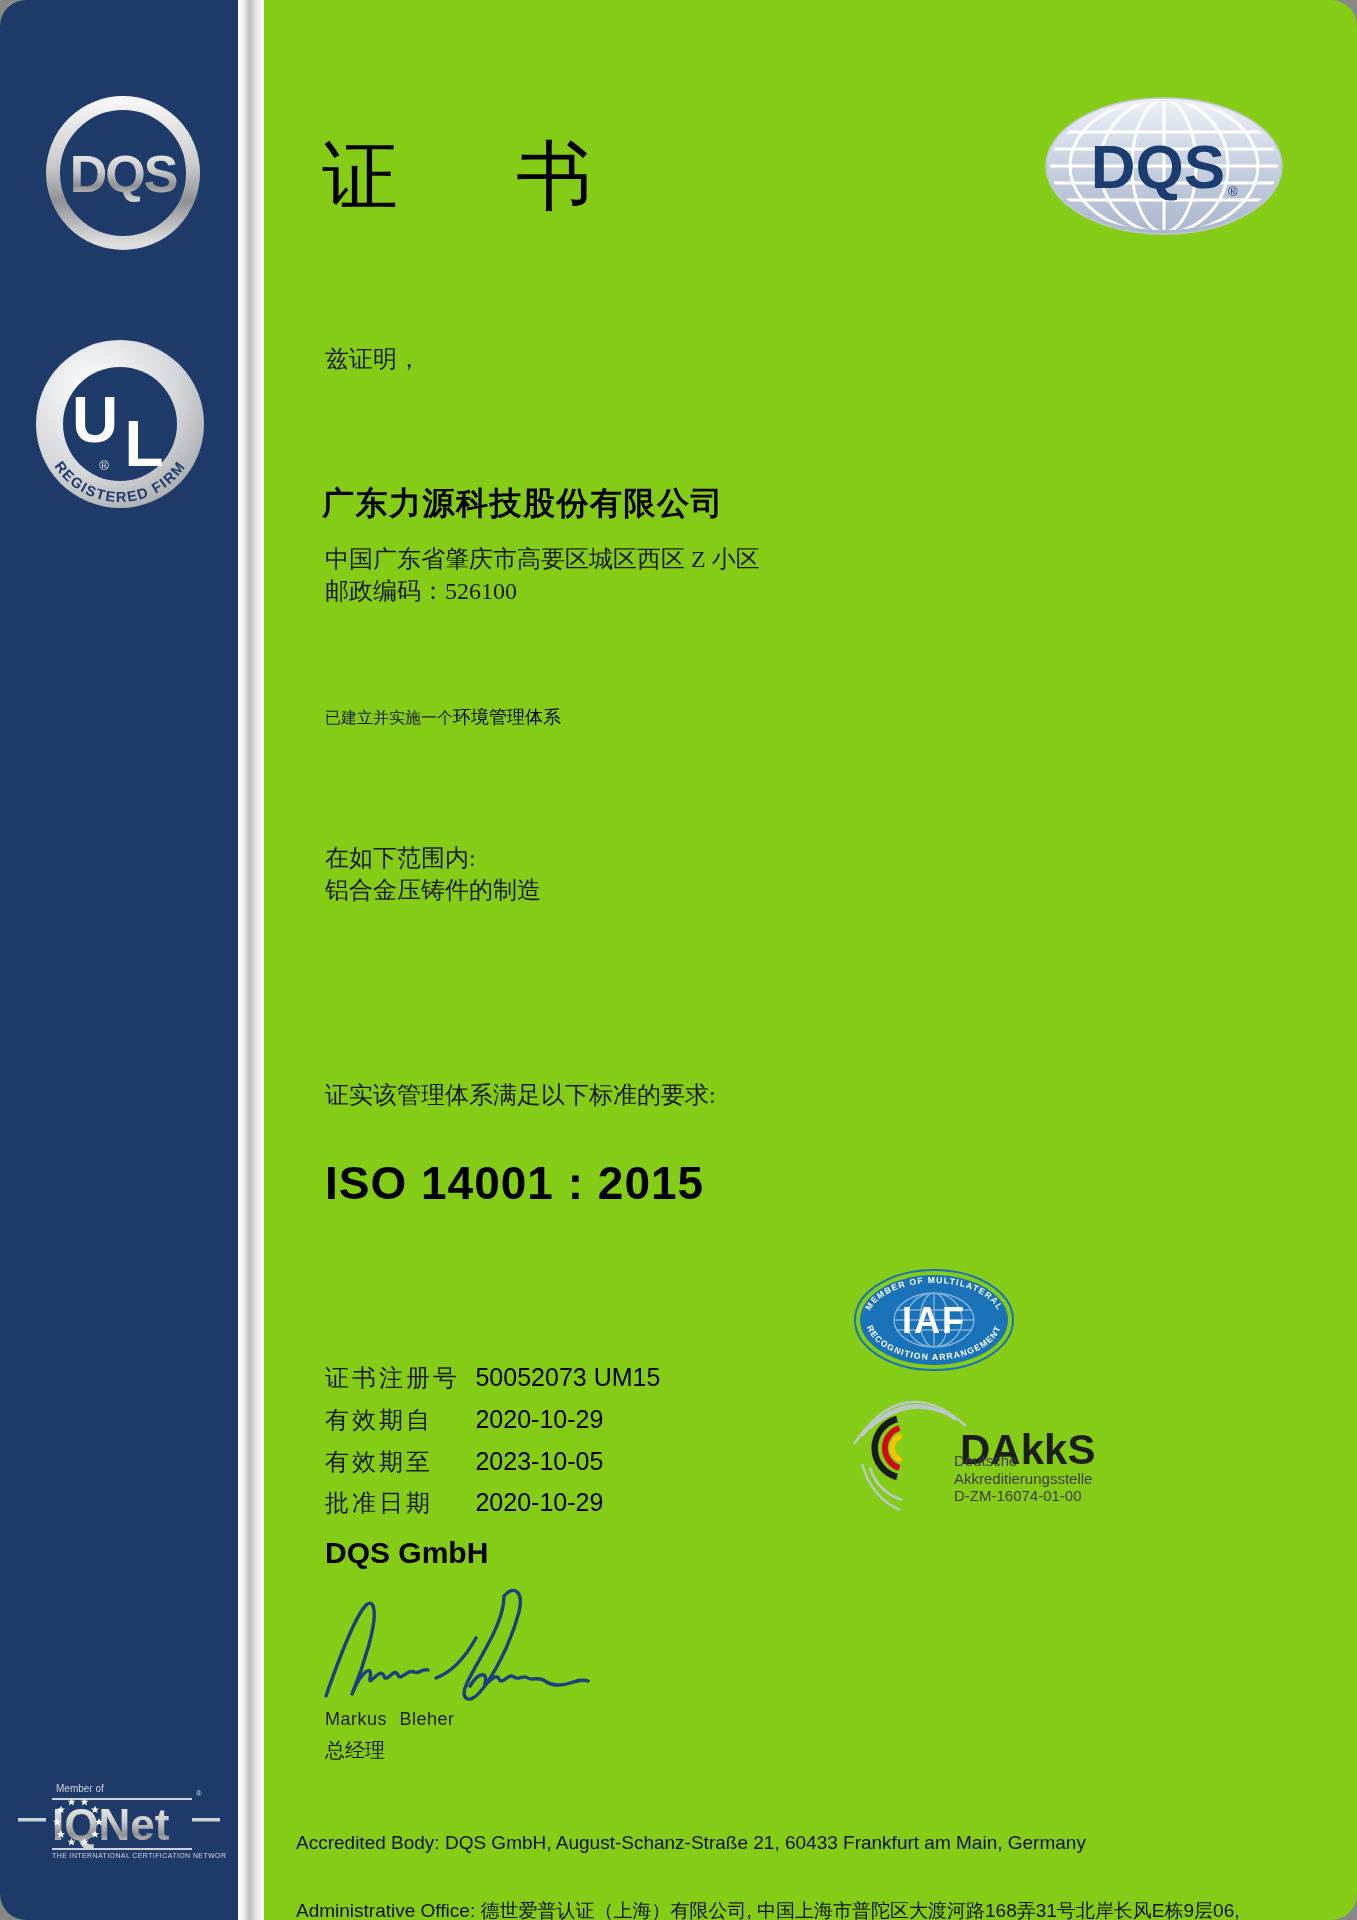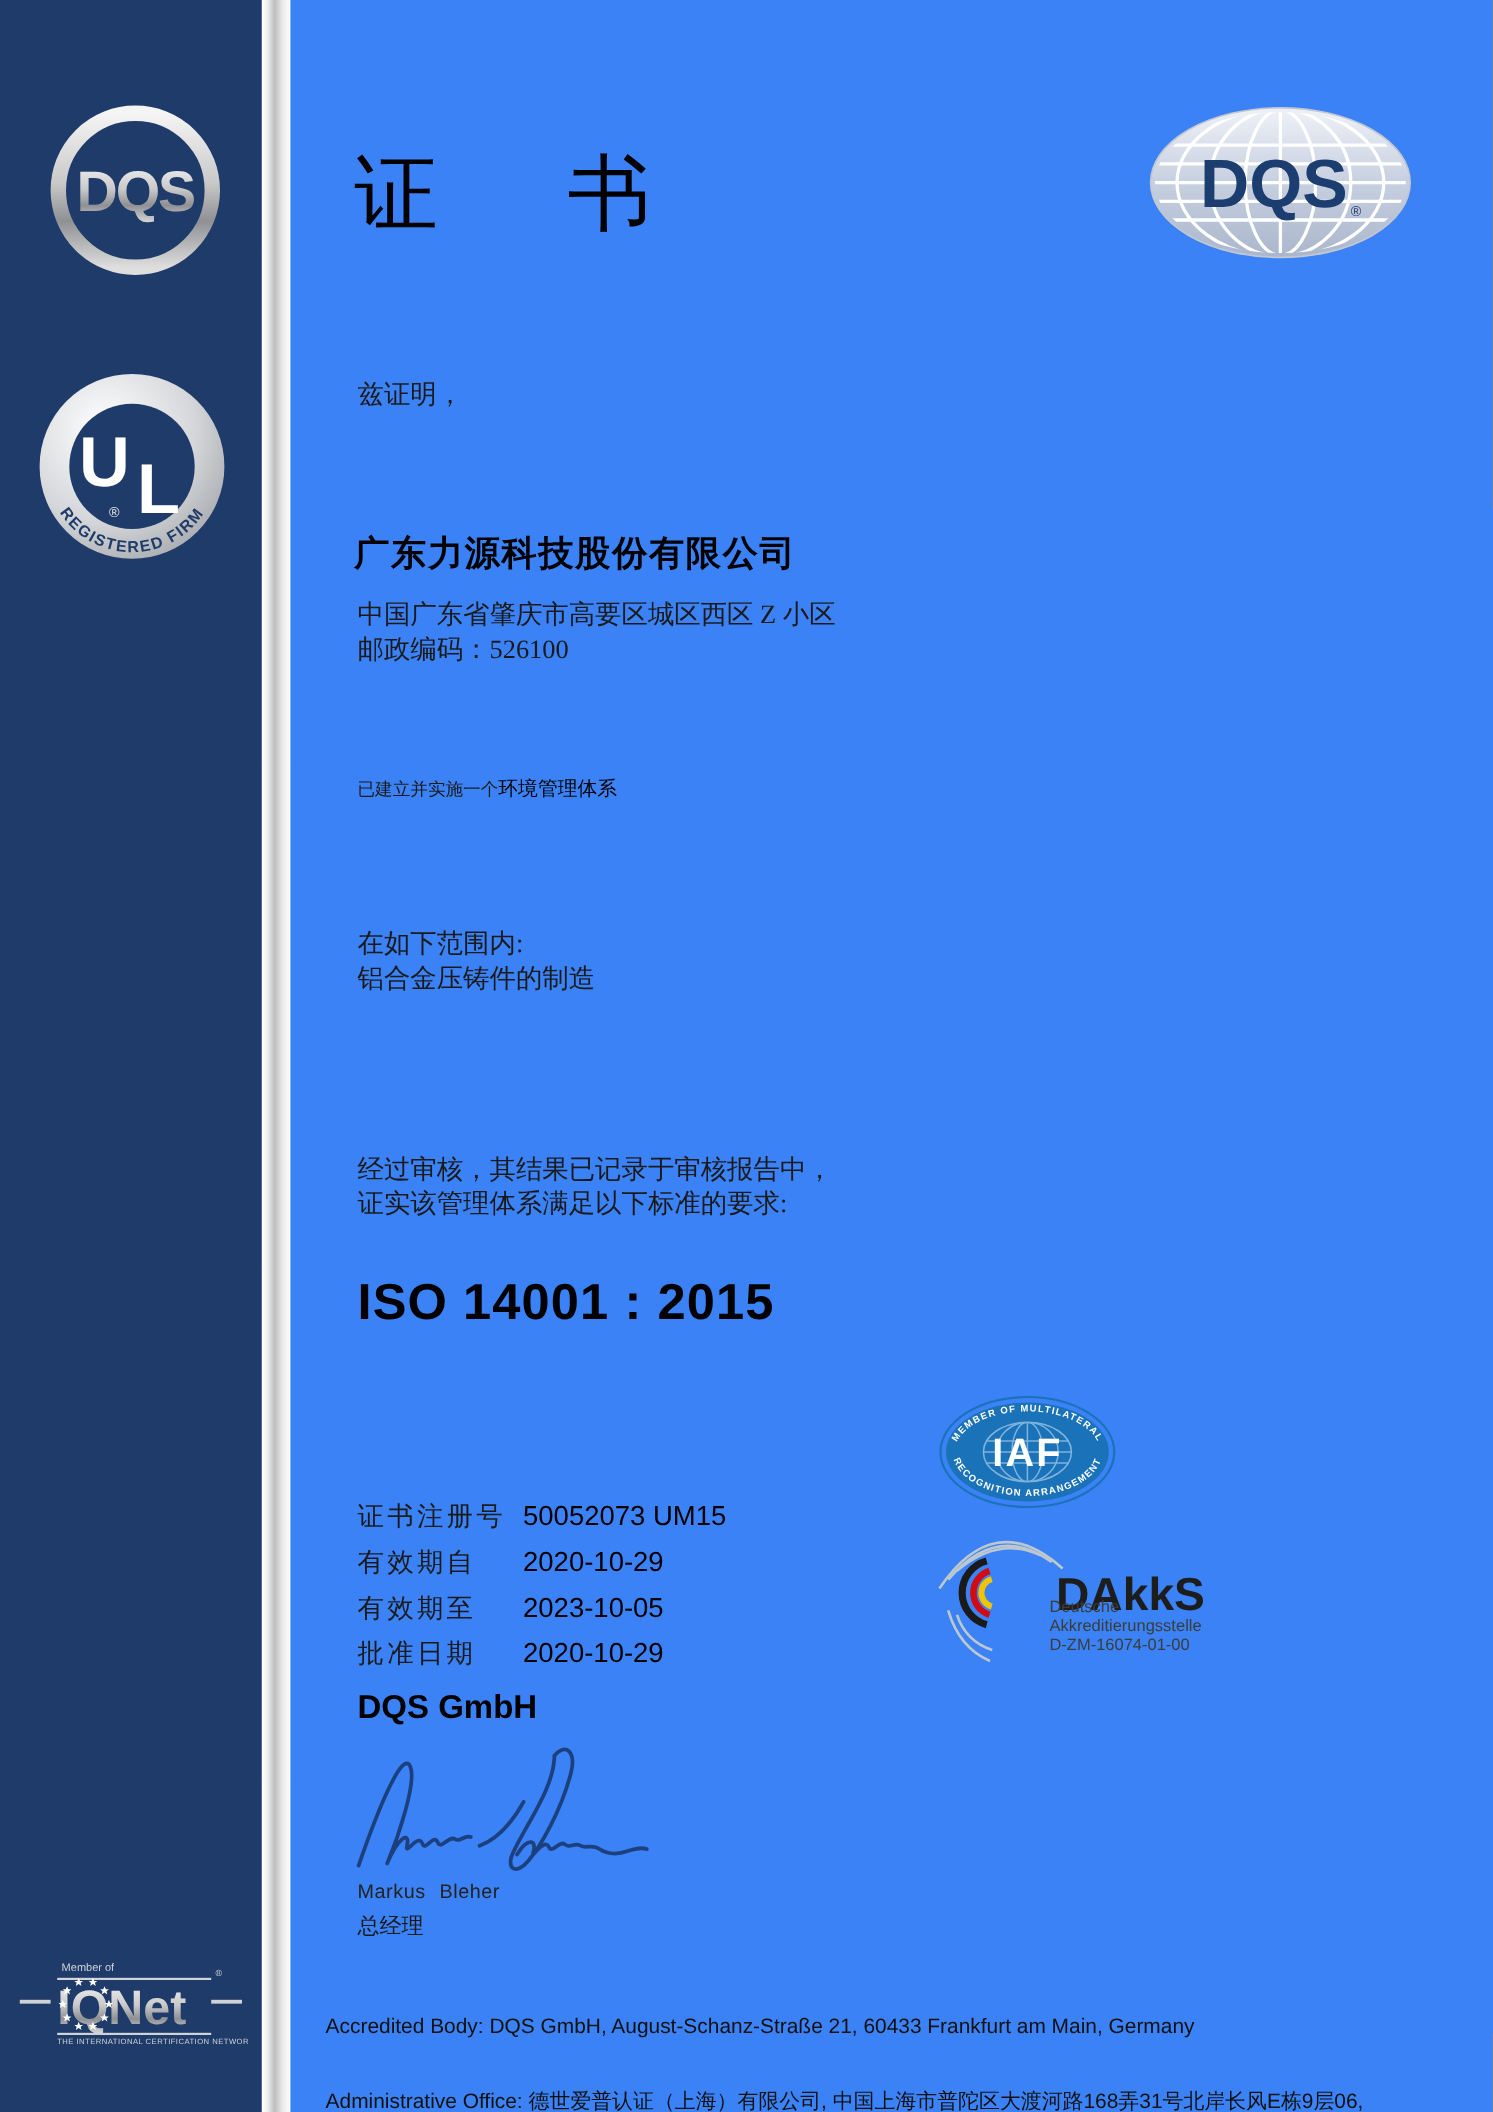--- a/index.html
+++ b/index.html
@@ -1,17 +1,17 @@
 <!DOCTYPE html>
 <html><head>
 <meta charset="utf-8">
 <style>
   html,body{margin:0;padding:0;background:#888;}
-  #page{position:relative;width:1357px;height:1920px;background:#3b82f6;overflow:hidden;
-        font-family:"Liberation Sans",sans-serif;margin:0 auto;}
+  #page{position:relative;width:1357px;height:1920px;background:#84cc16;overflow:hidden;
+        font-family:"Liberation Sans",sans-serif;margin:0 auto;border-radius:26px;}
   
   .sidebar{position:absolute;left:0;top:0;width:238px;height:1920px;background:#1f3b69;}
   .silver-edge{position:absolute;left:238px;top:0;width:26px;height:1920px;
         background:linear-gradient(90deg,#ffffff 0%,#f2f2f2 18%,#bdbdbd 45%,#e9e9e9 72%,#ffffff 100%);}
   
   .abs{position:absolute;}
   .serif{font-family:"Liberation Serif","DejaVu Serif",serif;color:#1a1a1a;}
   .t24{font-size:24px;line-height:31px;}
   .cert-title{left:322px;top:126px;font-size:76px;color:#000;display:flex;gap:118px;
         font-family:"Liberation Serif","DejaVu Serif",serif;}
@@ -151,21 +151,20 @@
   <div class="abs serif t24" style="left:325px;top:544px">中国广东省肇庆市高要区城区西区 Z 小区</div>
   <div class="abs serif t24" style="left:325px;top:576px">邮政编码：526100</div>
 
   <div class="abs serif" style="left:325px;top:705px">
     <span class="statement-prefix">已建立并实施一个</span><span class="statement-bold">环境管理体系</span>
   </div>
 
   <div class="abs serif t24" style="left:325px;top:843px">在如下范围内:</div>
   <div class="abs serif t24" style="left:325px;top:875px">铝合金压铸件的制造</div>
 
-  <div class="abs serif t24" style="left:325px;top:1049px">经过审核，其结果已记录于审核报告中，</div>
   <div class="abs serif t24" style="left:325px;top:1080px">证实该管理体系满足以下标准的要求:</div>
 
   <div class="abs iso-heading">ISO 14001 : 2015</div>
 
   <div class="detail-row" style="top:1322px">
     <span class="dlabel">证书注册号</span>
     <span class="dvalue">50052073 UM15</span>
   </div>
   <div class="detail-row" style="top:1364px">
     <span class="dlabel">有效期自</span>

